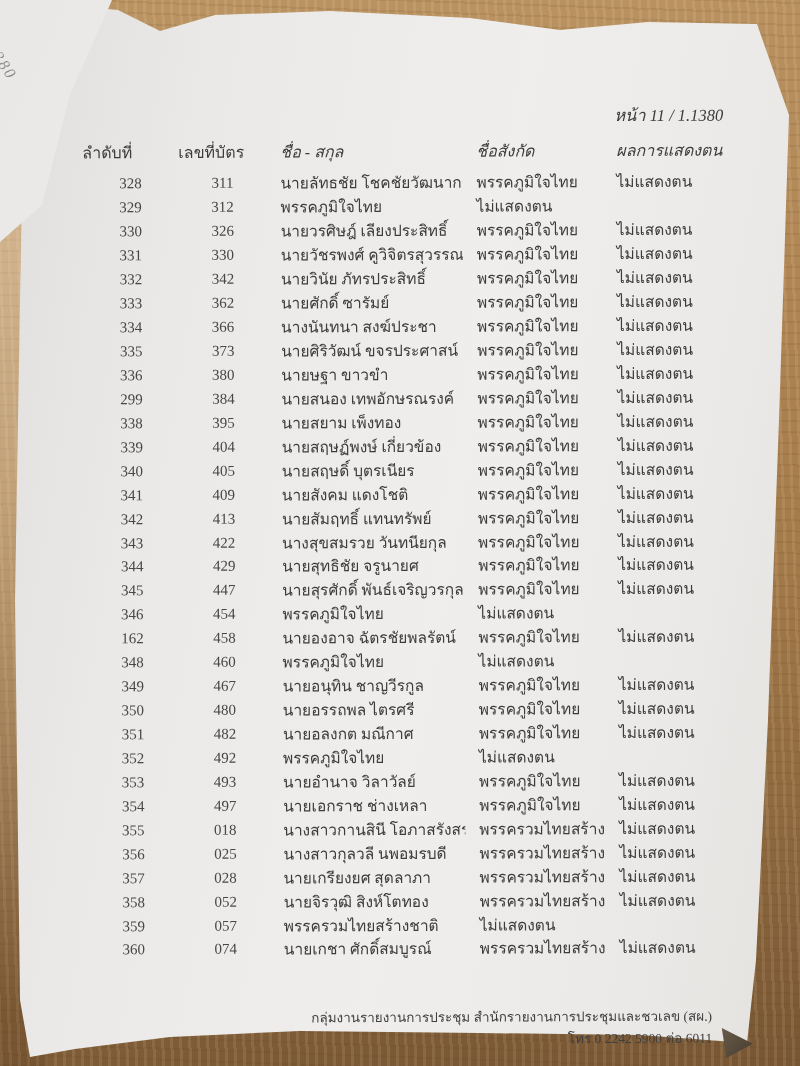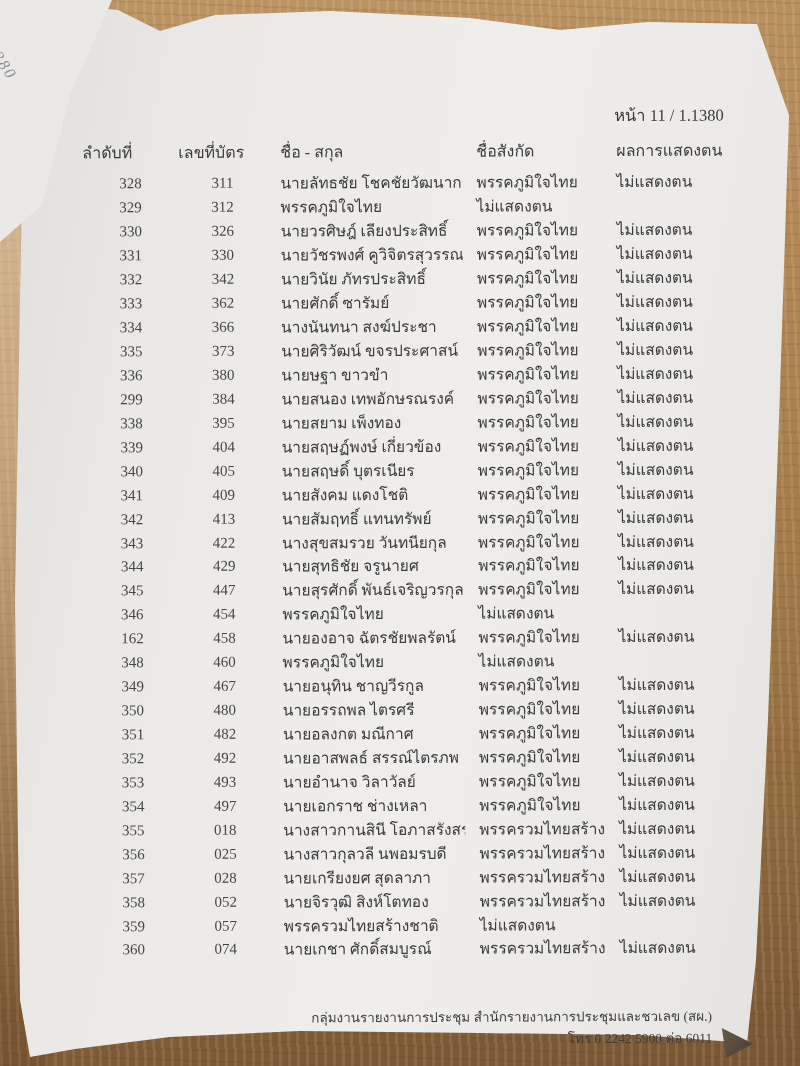--- a/index.html
+++ b/index.html
@@ -43,34 +43,34 @@
     clip-path:polygon(10% 6%,92% 52%,22% 94%);
     background:linear-gradient(135deg,#6b5d4c,#443a2e);
   }
   
   .text-layer{
     position:absolute;inset:0;z-index:6;color:#3c3c3c;
     transform:rotate(-0.25deg);
   }
   .page-number{
     position:absolute;left:616px;top:103px;
-    font-size:16.5px;color:#3a3a3a;white-space:nowrap;
+    font-style:italic;font-size:16.5px;color:#3a3a3a;white-space:nowrap;
   }
   .thead,.trow{
     display:grid;
     grid-template-columns:96px 88px 196px 140px 150px;
     align-items:center;
   }
   .thead{position:absolute;left:84px;top:138px;width:670px;height:26px;font-size:16px;}
   .rows{position:absolute;left:84px;top:171px;width:670px;}
   .trow{height:23.95px;font-size:15.5px;}
   .c-seq,.c-card{text-align:center;color:#474747;font-size:15px;}
   .c-name,.c-party,.c-result{padding-left:14px;white-space:nowrap;overflow:hidden;}
   .h-seq,.h-card{}
-  .h-name,.h-party,.h-result{padding-left:14px;white-space:nowrap;}
+  .h-name,.h-party,.h-result{padding-left:14px;white-space:nowrap;font-style:italic;}
   .footer{
     position:absolute;top:1007px;right:90px;text-align:right;
     font-size:13.5px;line-height:22px;color:#3f3f3f;white-space:nowrap;
   }
 </style>
 </head>
 <body>
 
 <div class="desk"></div>
 <div class="desk-left-light"></div>
@@ -280,21 +280,20 @@
       <div class="c-seq">351</div>
       <div class="c-card">482</div>
       <div class="c-name">นายอลงกต มณีกาศ</div>
       <div class="c-party">พรรคภูมิใจไทย</div>
       <div class="c-result">ไม่แสดงตน</div>
     </div>
 
     <div class="trow">
       <div class="c-seq">352</div>
       <div class="c-card">492</div>
-      <div class="c-name">นายอาสพลธ์ สรรณ์ไตรภพ</div>
       <div class="c-party">พรรคภูมิใจไทย</div>
       <div class="c-result">ไม่แสดงตน</div>
     </div>
 
     <div class="trow">
       <div class="c-seq">353</div>
       <div class="c-card">493</div>
       <div class="c-name">นายอำนาจ วิลาวัลย์</div>
       <div class="c-party">พรรคภูมิใจไทย</div>
       <div class="c-result">ไม่แสดงตน</div>

